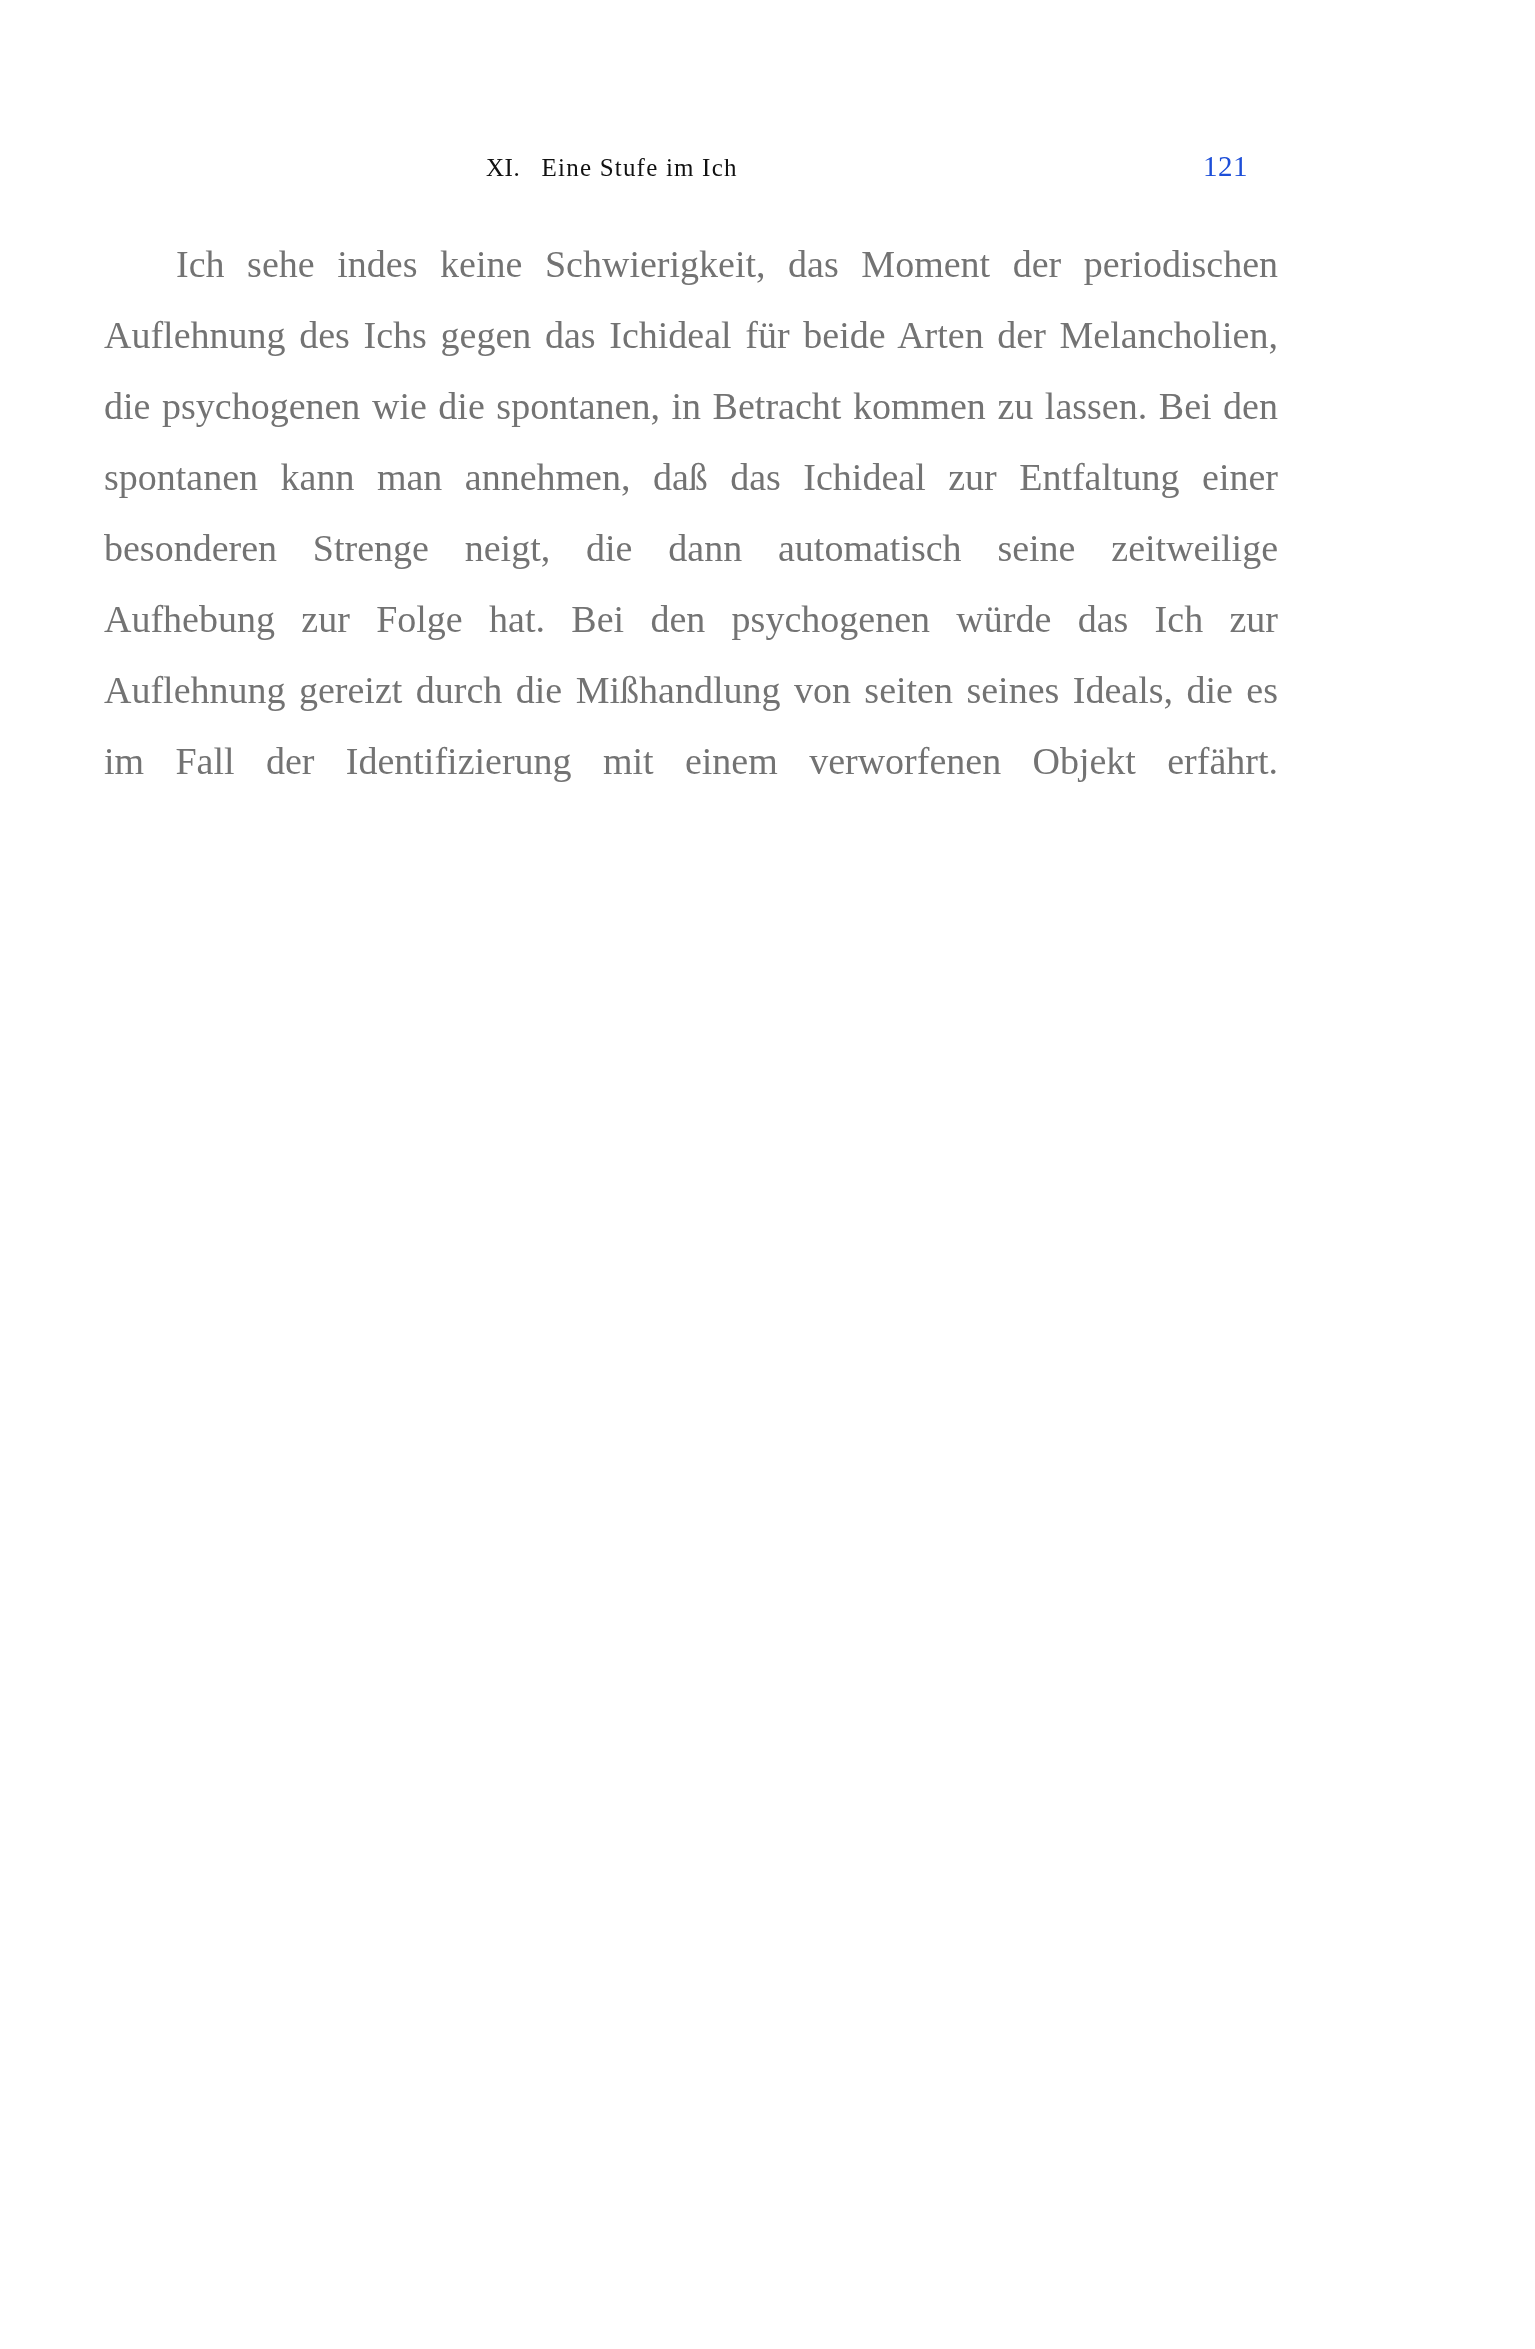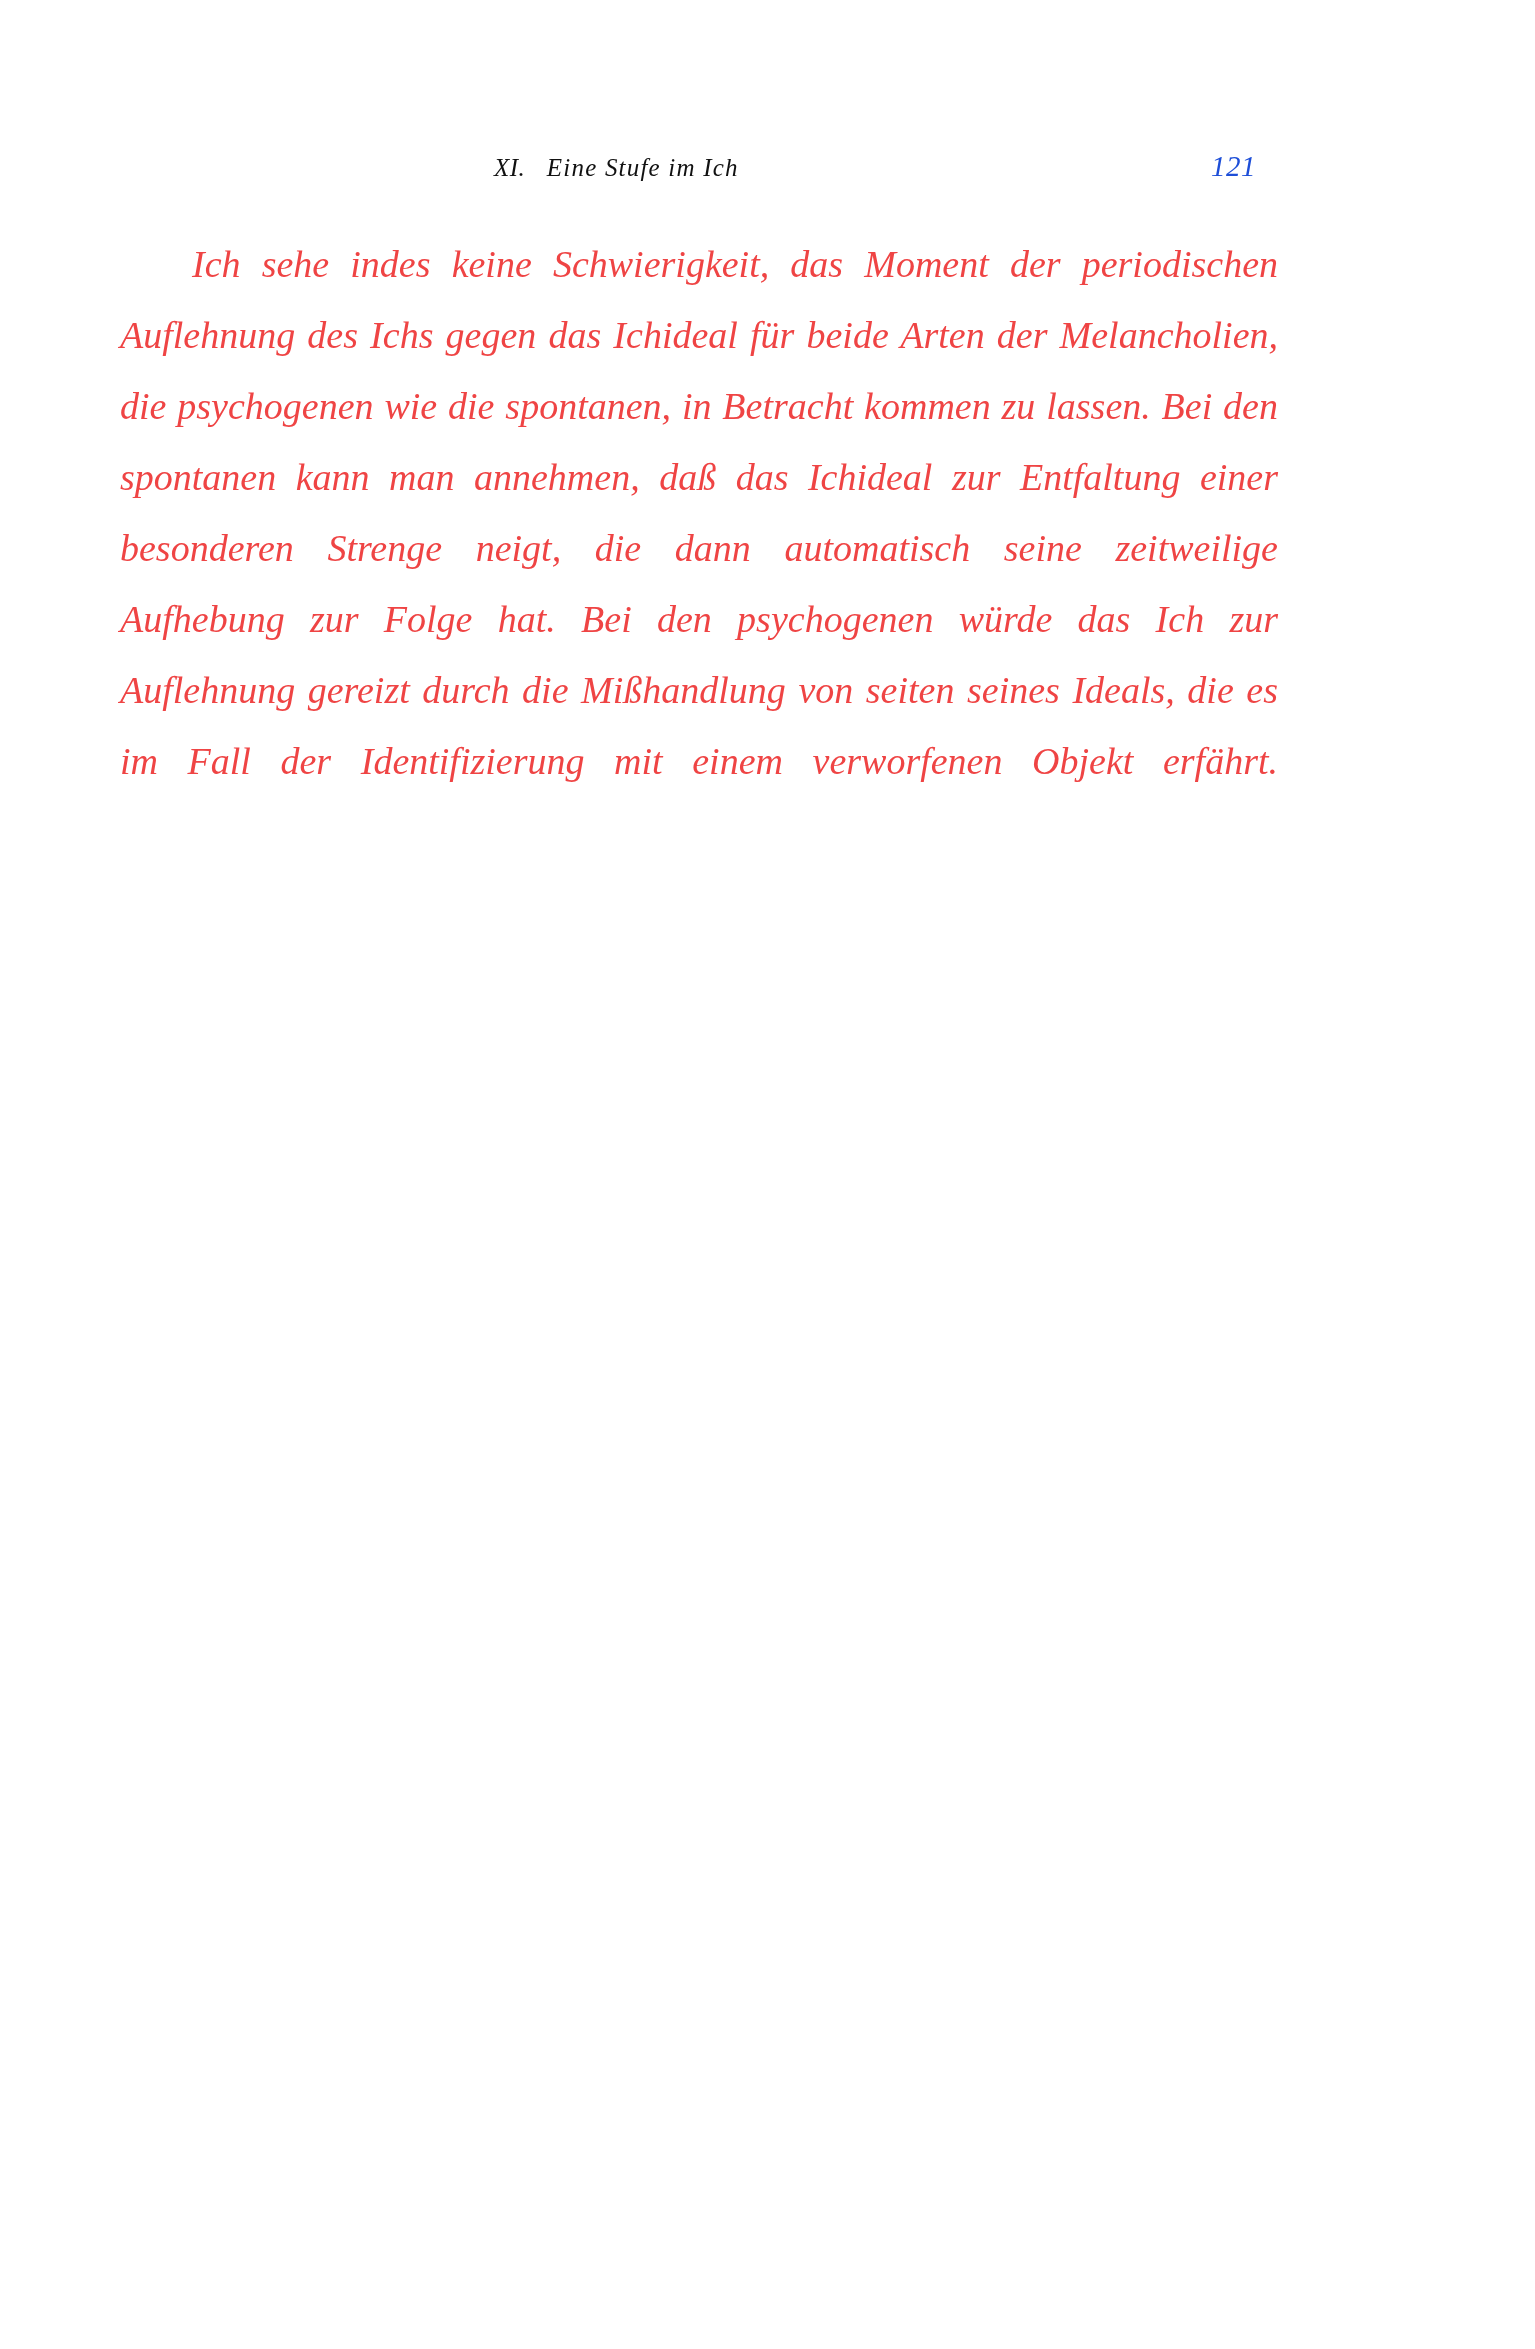--- a/index.html
+++ b/index.html
@@ -18,24 +18,23 @@
   .page {
     position: absolute;
     top: 0;
     left: 0;
     width: 1535px;
     height: 2349px;
     background: #ffffff;
   }
   .page-inner {
     position: absolute;
-    left: 104px;
+    left: 96px;
     top: 150px;
     width: 1190px;
-    font-style: italic;
   }
   .running-head {
     display: flex;
     align-items: baseline;
     justify-content: space-between;
     width: 100%;
     padding: 0 0 0 390px;
     box-sizing: border-box;
   }
   .running-head-title {
@@ -53,27 +52,27 @@
     font-size: 29px;
     color: #1d4ed8;
     padding-right: 38px;
     letter-spacing: 0.5px;
   }
   .body-text {
     margin-top: 46px;
     width: 1190px;
   }
   .body-text p {
-    margin: 16px;
+    margin: 8px;
     font-size: 38px;
     line-height: 71px;
     text-align: justify;
     text-justify: inter-word;
     text-indent: 72px;
-    color: #ef4444;
+    color: #737373;
     word-spacing: 1px;
   }
   
   .body-text p::after {
     content: "";
     display: inline-block;
     width: 100%;
   }
 </style>
 </head>

